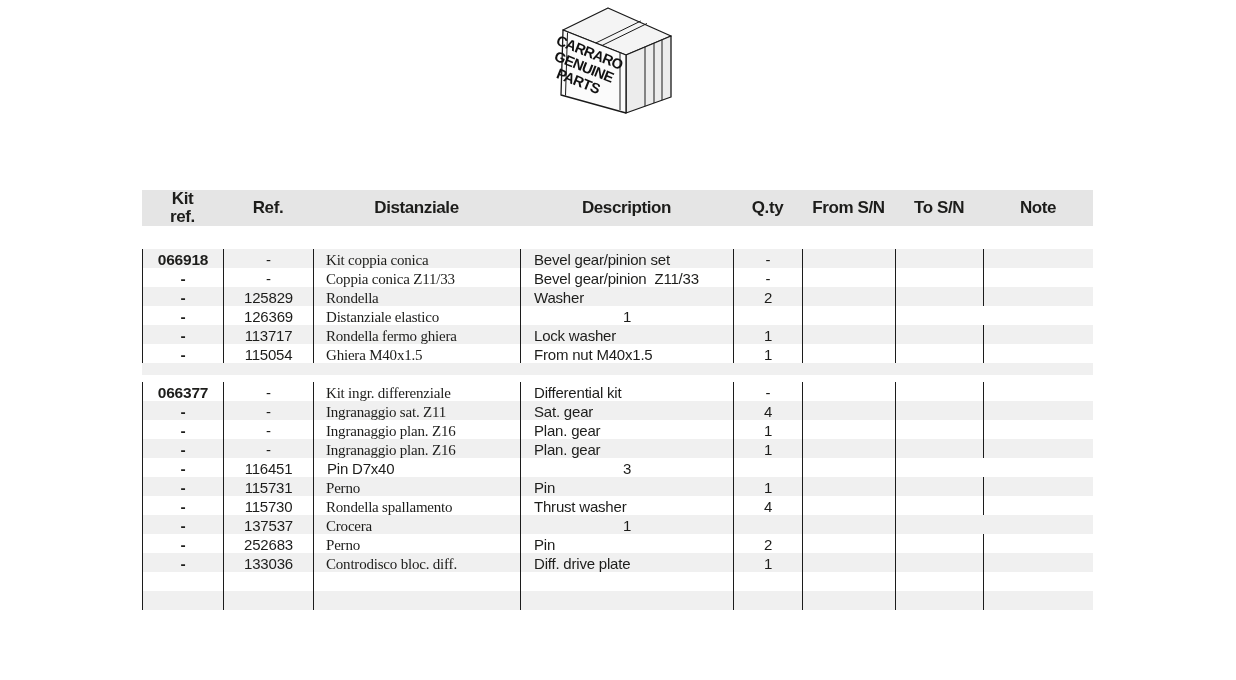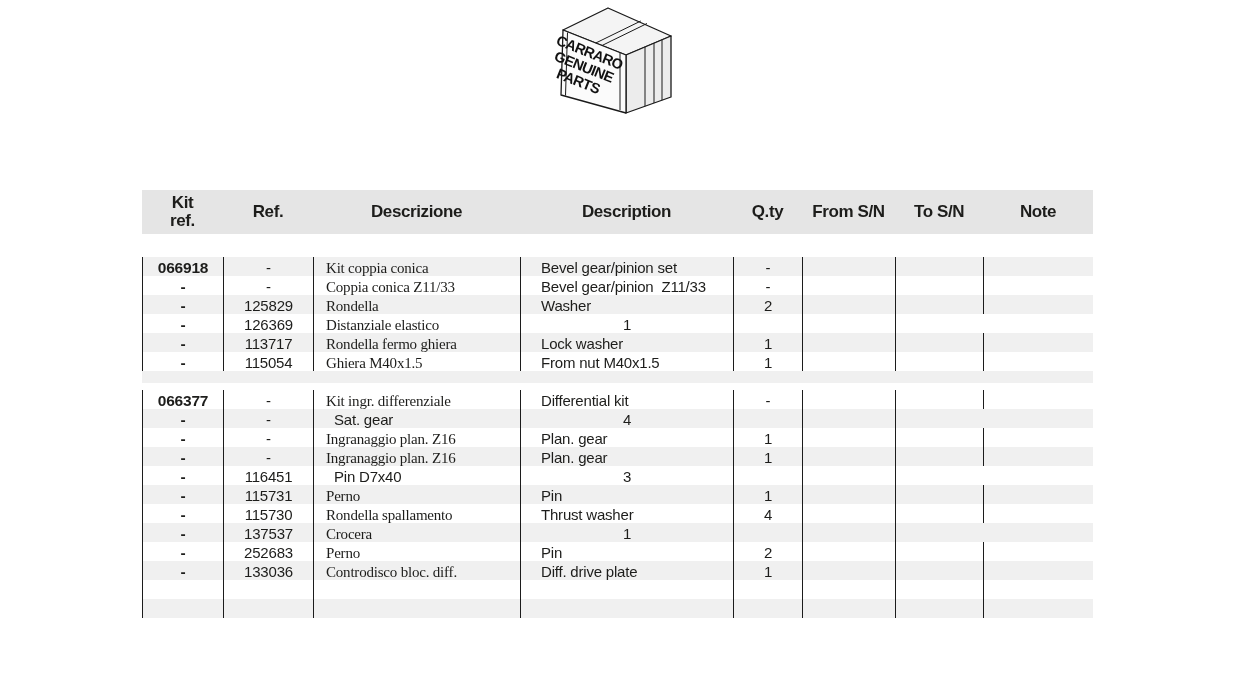--- a/index.html
+++ b/index.html
@@ -12,34 +12,34 @@
   html,body{width:1236px;height:680px;background:#fff;overflow:hidden;
     font-family:"Liberation Sans",sans-serif;color:var(--text-c);}
   .page{position:relative;width:1236px;height:680px;background:#fff;}
 
   
   .logo-wrap{position:absolute;left:552px;top:6px;width:126px;height:116px;}
 
   
   .parts-table{position:absolute;left:142px;top:190px;width:951px;}
   .grid-cols{display:grid;grid-template-columns:81px 90px 207px 213px 69px 93px 88px 110px;}
-  .thead{height:44px;background:var(--header-bg);align-items:center;}
+  .thead{height:36px;background:var(--header-bg);align-items:center;}
   .th{font-weight:bold;font-size:17px;letter-spacing:-0.4px;text-align:center;
       white-space:pre-line;line-height:1.08;}
   .tgap{height:23px;background:#fff;}
   .trow{height:19px;line-height:22.4px;font-size:15px;letter-spacing:-0.2px;}
   .trow.shaded{background:var(--shade-bg);}
   .trow .td{border-left:1px solid var(--border-c);height:100%;overflow:hidden;
       white-space:pre;}
   .trow.spacer{background:linear-gradient(to bottom,var(--shade-bg) 0 62%,#fff 62% 100%);}
   .trow.spacer .td{border-left:none;}
   .td.c-kit{font-weight:bold;text-align:center;font-size:15.5px;}
   .td.c-ref{text-align:center;}
   .td.c-it{padding-left:12px;font-family:Liberation Serif, serif;}
-  .td.c-en{padding-left:20px;}
+  .td.c-en{padding-left:13px;}
   .td.c-qty{text-align:center;}
 </style>
 </head>
 <body>
 
 <div class="page">
 
   <div class="logo-wrap">
     <svg width="126" height="116" viewBox="0 0 126 116">
       <g stroke="#1a1a1a" stroke-width="1.3" stroke-linejoin="round" fill="none">
@@ -66,21 +66,21 @@
         <text x="33" y="47">PARTS</text>
       </g>
     </svg>
   </div>
 
   <div class="parts-table">
     <div class="thead grid-cols">
       <div class="th">Kit
 ref.</div>
       <div class="th">Ref.</div>
-      <div class="th">Descrizione</div>
+      <div class="th">Distanziale</div>
       <div class="th">Description</div>
       <div class="th">Q.ty</div>
       <div class="th">From S/N</div>
       <div class="th">To S/N</div>
       <div class="th">Note</div>
     </div>
     <div class="tgap"></div>
     <div id="tbody">
         <div class="trow grid-cols shaded">
           <div class="td c-kit">066918</div>
@@ -157,20 +157,21 @@
           <div class="td c-it">Kit ingr. differenziale</div>
           <div class="td c-en">Differential kit</div>
           <div class="td c-qty">-</div>
           <div class="td c-from"></div>
           <div class="td c-to"></div>
           <div class="td c-note"></div>
         </div>
         <div class="trow grid-cols shaded">
           <div class="td c-kit">-</div>
           <div class="td c-ref">-</div>
+          <div class="td c-it">Ingranaggio sat. Z11</div>
           <div class="td c-en">Sat. gear</div>
           <div class="td c-qty">4</div>
           <div class="td c-from"></div>
           <div class="td c-to"></div>
           <div class="td c-note"></div>
         </div>
         <div class="trow grid-cols">
           <div class="td c-kit">-</div>
           <div class="td c-ref">-</div>
           <div class="td c-it">Ingranaggio plan. Z16</div>

